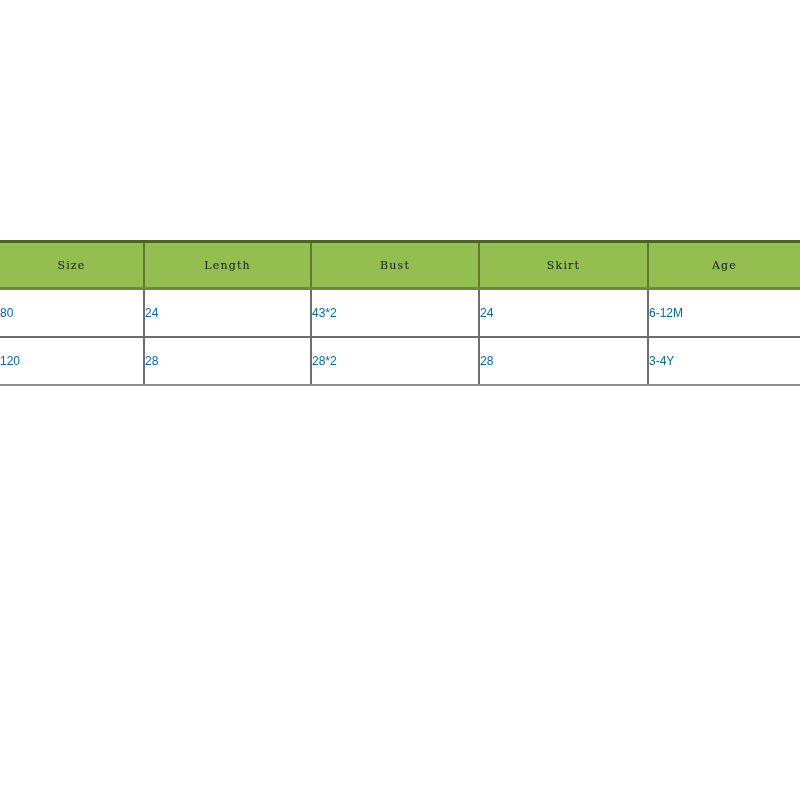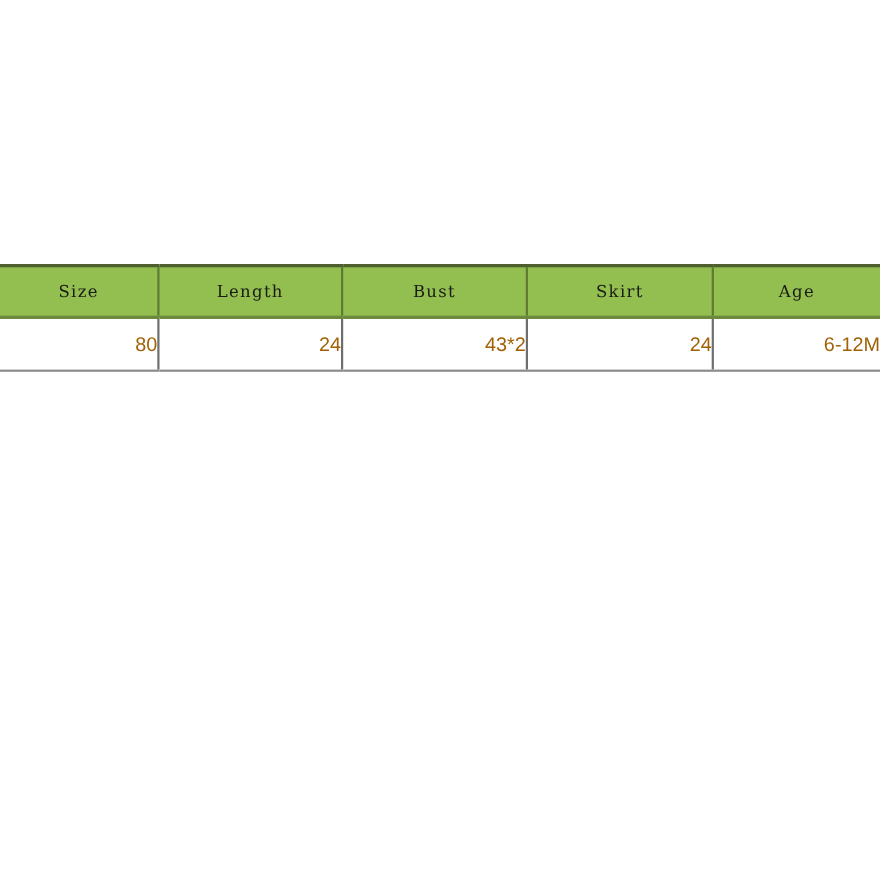--- a/index.html
+++ b/index.html
@@ -45,43 +45,43 @@
   table.size-chart thead tr {
     background: #92bf50;
   }
   table.size-chart thead th {
     height: 44px;
     padding: 0;
     background: #92bf50;
     color: #1a1a14;
     font-family: "DejaVu Serif", "Liberation Serif", serif;
     font-weight: 400;
-    font-size: 15px;
+    font-size: 11px;
     letter-spacing: 1.2px;
     text-align: center;
     vertical-align: middle;
     border-top: 3px solid #4e5e2c;
     border-bottom: 3px solid #6d8a3c;
     border-left: 2px solid #5f7a34;
     border-right: none;
   }
   table.size-chart thead th:first-child {
     border-left: none;
   }
 
   
   table.size-chart tbody td {
     height: 46px;
     padding: 0;
     background: #ffffff;
-    color: #a16207;
+    color: #0369a1;
     font-family: "Liberation Sans", sans-serif;
     font-weight: 400;
-    font-size: 18px;
-    text-align: right;
+    font-size: 12px;
+    text-align: left;
     vertical-align: middle;
     border-bottom: 2px solid #6e6e6e;
     border-left: 2px solid #6e6e6e;
     border-right: none;
     border-top: none;
   }
   table.size-chart tbody td:first-child {
     border-left: none;
   }
   table.size-chart tbody tr:last-child td {
@@ -112,17 +112,24 @@
         </tr>
       </thead>
       <tbody>
         <tr>
           <td>80</td>
           <td>24</td>
           <td>43*2</td>
           <td>24</td>
           <td>6-12M</td>
         </tr>
+        <tr>
+          <td>120</td>
+          <td>28</td>
+          <td>28*2</td>
+          <td>28</td>
+          <td>3-4Y</td>
+        </tr>
       </tbody>
     </table>
   </div>
 
 </div>
 
 </body></html>

